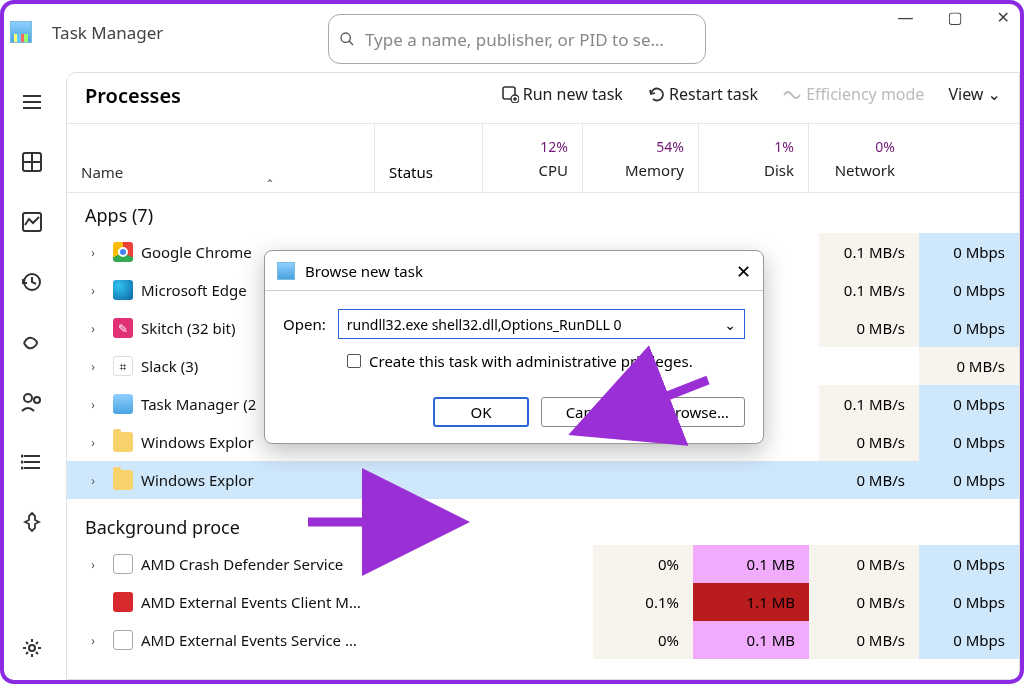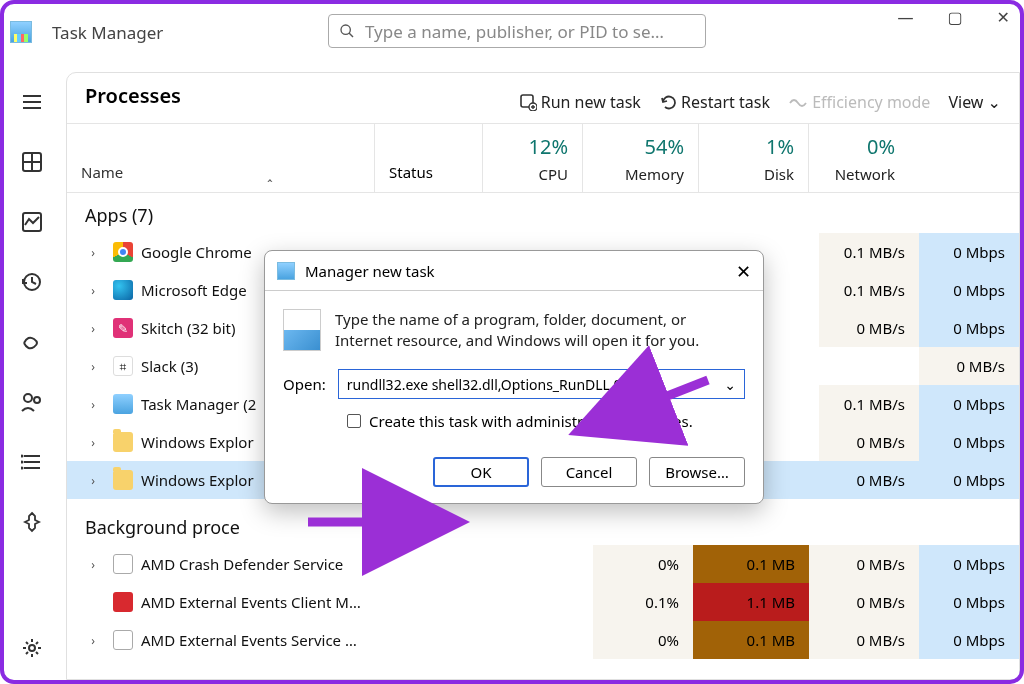--- a/index.html
+++ b/index.html
@@ -4,58 +4,58 @@
 <style>
   * { box-sizing: border-box; margin: 0; padding: 0; font-family: "Segoe UI", system-ui, sans-serif; }
   body { width: 1024px; height: 684px; background: #fff; position: relative; overflow: hidden; }
   .frame { position: absolute; inset: 0; border: 4px solid #8A2BE2; border-radius: 14px; pointer-events: none; z-index: 50; }
 
   
   .titlebar { position: absolute; top: 4px; left: 0; right: 4px; height: 56px; display: flex; align-items: center; padding: 0 10px; }
   .titlebar .appicon { width: 22px; height: 22px; background: linear-gradient(#8fd0ff,#4aa3e0); border: 1px solid #7abbe0; margin-right: 20px; display:flex; align-items:flex-end; justify-content:center; }
   .titlebar .appicon::after { content:""; width:14px; height:8px; background: linear-gradient(90deg,#ff6 25%,#6cf 25% 50%,#f66 50% 75%,#9f6 75%); }
   .titlebar .title { font-size: 17px; color: #444; }
-  .searchbox { position: absolute; left: 328px; top: 14px; width: 378px; height: 34px; border: 1px solid #aaa; border-radius: 4px; display:flex; align-items:center; padding:0 10px; background:#fff; }
+  .searchbox { position: absolute; left: 328px; top: 14px; width: 378px; height: 50px; border: 1px solid #aaa; border-radius: 12px; display:flex; align-items:center; padding:0 10px; background:#fff; }
   .searchbox .placeholder { color:#888; font-size:17px; margin-left:10px; }
   .wincontrols { position:absolute; right:14px; top:6px; display:flex; gap:34px; align-items:center; }
   .wincontrols span { font-size:16px; color:#444; }
 
   
   .sidebar { position:absolute; top:72px; left:4px; width:56px; bottom:4px; display:flex; flex-direction:column; align-items:center; padding-top:16px; gap:32px; }
   .sidebar .sicon { width:28px; height:28px; display:flex; align-items:center; justify-content:center; color:#333; position:relative;}
   .sidebar .active-indicator { position:absolute; left:-18px; top:6px; width:4px; height:18px; background:#2a65d8; border-radius:4px;}
   .sidebar .settings { position:absolute; bottom:18px; }
 
   
   .card { position:absolute; left:66px; top:72px; right:4px; bottom:4px; border:1px solid #e0e0e0; border-top-left-radius:10px; background:#fff; box-shadow: 0 0 0 0; overflow:hidden; }
   .card-header { height:46px; display:flex; align-items:center; padding:0 18px; border-bottom:1px solid transparent; }
   .card-header h1 { font-size:20px; font-weight:600; flex:0 0 auto; }
-  .toolbar { position:absolute; right:18px; top:10px; display:flex; align-items:center; gap:18px; font-size:16px; color:#222;margin-top:8px;}
+  .toolbar { position:absolute; right:18px; top:10px; display:flex; align-items:center; gap:24px; font-size:16px; color:#222;}
   .toolbar .disabled { color:#bbb; }
 
   
   .colrow { position:absolute; top:50px; left:0; right:0; height:70px; border-top:1px solid #e5e5e5; border-bottom:1px solid #e5e5e5; display:flex; }
   .colrow .namecol { width:308px; border-right:1px solid #e5e5e5; display:flex; flex-direction:column; justify-content:flex-end; padding:0 14px 10px; font-size:15px; color:#333;}
   .colrow .statuscol { width:108px; border-right:1px solid #e5e5e5; display:flex; align-items:flex-end; padding:0 14px 10px; font-size:15px;}
   .colrow .numcol { width:100px; border-right:1px solid #e5e5e5; display:flex; flex-direction:column; align-items:flex-end; justify-content:center; padding:6px 14px; font-size:15px;}
   .colrow .numcol:last-child { border-right:none; }
-  .colrow .pct { font-size:20px; color:#0f766e; margin-bottom:4px; }
+  .colrow .pct { font-size:14px; color:#701a75; margin-bottom:4px; }
   .colrow .hdr { font-size:15px; color:#222; }
   .namecol .sortcaret { position:absolute; top:52px; left:200px; font-size:14px; color:#555;}
 
   
   .rows { position:absolute; top:120px; left:0; right:0; bottom:0; overflow:hidden; }
   .grouph { padding:10px 14px 6px 18px; font-size:18px; font-weight:400; color:#111;}
   .row { height:38px; display:flex; align-items:center; }
   .row .expand { width:24px; text-align:center; color:#555; margin-left:14px; font-size:12px;}
   .row .picon { width:20px; height:20px; margin:0 8px; display:inline-flex; align-items:center; justify-content:center; border-radius:3px; font-size:12px;}
   .row .pname { font-size:15px; color:#111; }
   .row .cells { margin-left:auto; display:flex; height:100%; }
   .row .ncell { width:100px; display:flex; align-items:center; justify-content:flex-end; padding-right:14px; font-size:15px; background:#f7f4ee; }
-  .row .ncell.h1 { background:#a16207; }
+  .row .ncell.h1 { background:#f0abfc; }
   .row .ncell.h2 { background:#b91c1c; }
   .row .ncell.blue { background:#cfe7fb; }
   .row.sel { background:#cfe7fb; }
   .row.sel .ncell { background:#cfe7fb; }
 
   .icon-chrome { background: conic-gradient(#ea4335 0 120deg,#34a853 120deg 240deg,#fbbc05 240deg 360deg); border-radius:50%; position:relative;}
   .icon-chrome::after{content:"";position:absolute;inset:5px;background:#4285f4;border-radius:50%;border:2px solid #fff;}
   .icon-edge{background:radial-gradient(circle at 30% 30%,#33c3f0,#0a64a4);border-radius:50%;}
   .icon-skitch{background:#e03177;border-radius:50%;color:#fff;}
   .icon-slack{background:#fff;border:1px solid #ddd;}
@@ -326,28 +326,24 @@
           <span class="ncell" style="width:110px">0 MB/s</span>
           <span class="ncell blue">0 Mbps</span>
         </span>
       </div>
   </div>
 </div>
 
 <div class="dialog">
   <div class="dtitle">
     <span class="dicon"></span>
-    <span>Manager new task</span>
+    <span>Browse new task</span>
     <span class="dclose">✕</span>
   </div>
   <div class="dbody">
-    <div class="dintro">
-      <div class="dimg"></div>
-      <div>Type the name of a program, folder, document, or Internet resource, and Windows will open it for you.</div>
-    </div>
     <div class="drow">
       <label>Open:</label>
       <div class="dselect">
         <span>rundll32.exe shell32.dll,Options_RunDLL 0</span>
         <span>⌄</span>
       </div>
     </div>
     <div class="dcheck">
       <span class="cbox"></span>
       <span>Create this task with administrative privileges.</span>

